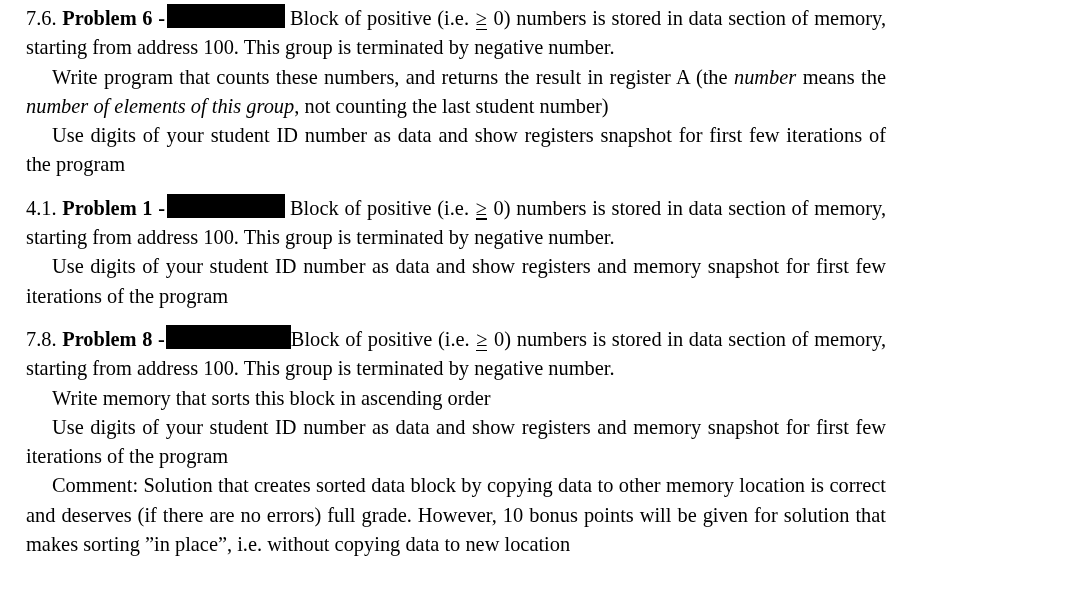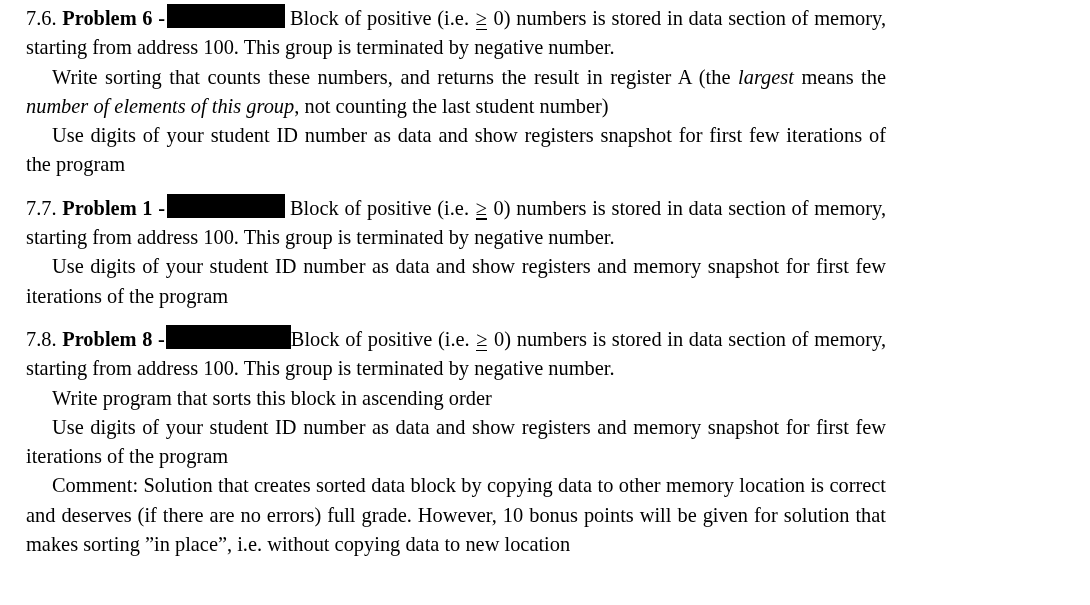--- a/index.html
+++ b/index.html
@@ -87,46 +87,46 @@
 <div class="page">
 
   <section class="problem">
     <p class="para">
       <span class="num">7.6.</span>
       <span class="heading-label">Problem 6 -</span><span class="redaction r6"></span><span>Block of positive (i.e.</span>
       <span class="geq">≥</span>
       <span>0) numbers is stored in data section of memory, starting from address 100. This group is terminated by negative number.</span>
     </p>
     <p class="para indent lastline-left">
-      <span>Write sorting that counts these numbers, and returns the result in register A (the</span>
-      <span class="it">largest</span>
+      <span>Write program that counts these numbers, and returns the result in register A (the</span>
+      <span class="it">number</span>
       <span>means the</span>
       <span class="it">number of elements of this group</span><span>, not counting the last student number)</span>
     </p>
     <p class="para indent lastline-left">Use digits of your student ID number as data and show registers snapshot for first few iterations of the program</p>
   </section>
 
   <section class="problem">
     <p class="para">
-      <span class="num">7.7.</span>
+      <span class="num">4.1.</span>
       <span class="heading-label">Problem 1 -</span><span class="redaction r7"></span><span>Block of positive (i.e.</span>
       <span class="geq">≥</span>
       <span>0) numbers is stored in data section of memory, starting from address 100. This group is terminated by negative number.</span>
     </p>
     <p class="para indent lastline-left">Use digits of your student ID number as data and show registers and memory snapshot for first few iterations of the program</p>
   </section>
 
   <section class="problem">
     <p class="para">
       <span class="num">7.8.</span>
       <span class="heading-label">Problem 8 -</span><span class="redaction r8"></span><span>Block of positive (i.e.</span>
       <span class="geq">≥</span>
       <span>0) numbers is stored in data section of memory, starting from address 100. This group is terminated by negative number.</span>
     </p>
-    <p class="para indent lastline-left">Write program that sorts this block in ascending order</p>
+    <p class="para indent lastline-left">Write memory that sorts this block in ascending order</p>
     <p class="para indent lastline-left">Use digits of your student ID number as data and show registers and memory snapshot for first few iterations of the program</p>
     <p class="para indent lastline-left">
       <span class="bold">Comment</span><span>:</span>
       <span>Solution that creates sorted data block by copying data to other memory location is correct and deserves (if there are no errors) full grade. However, 10 bonus points will be given for solution that makes sorting ”in place”, i.e. without copying data to new location</span>
     </p>
   </section>
 
 </div>
 
 </body></html>

